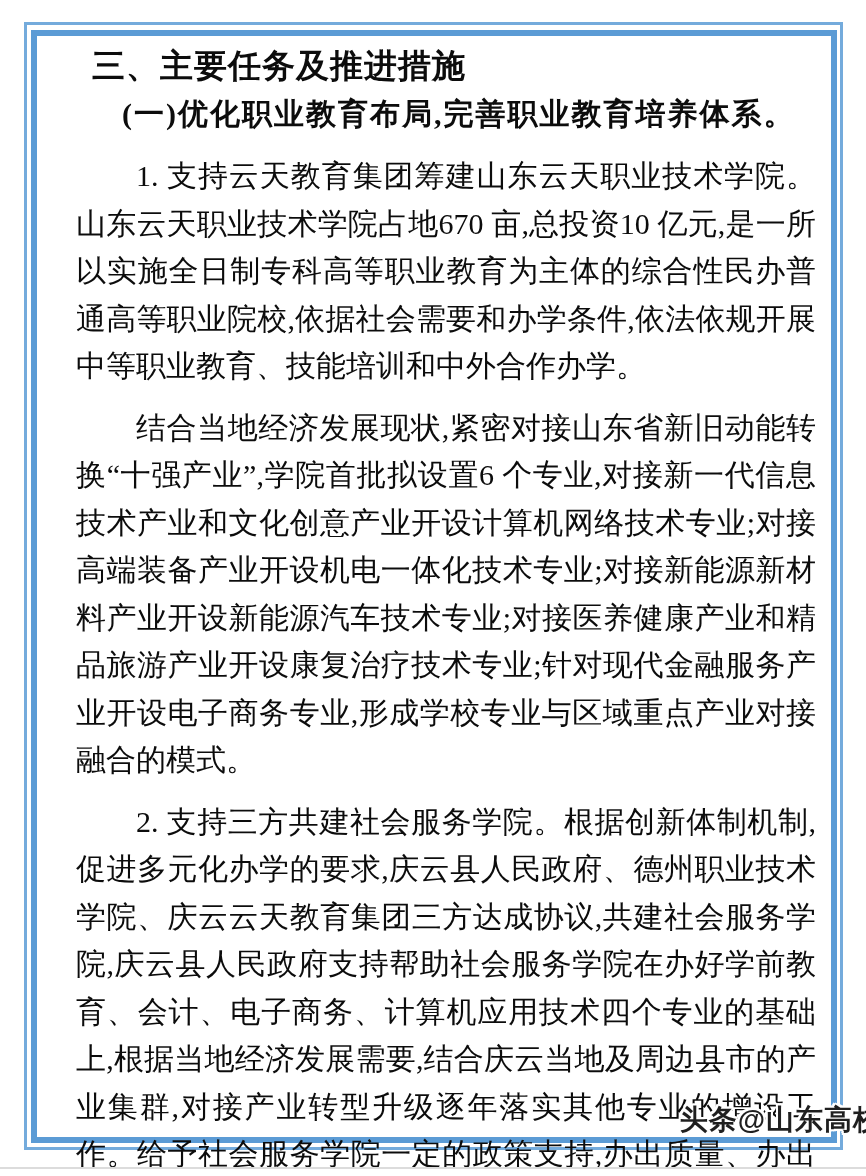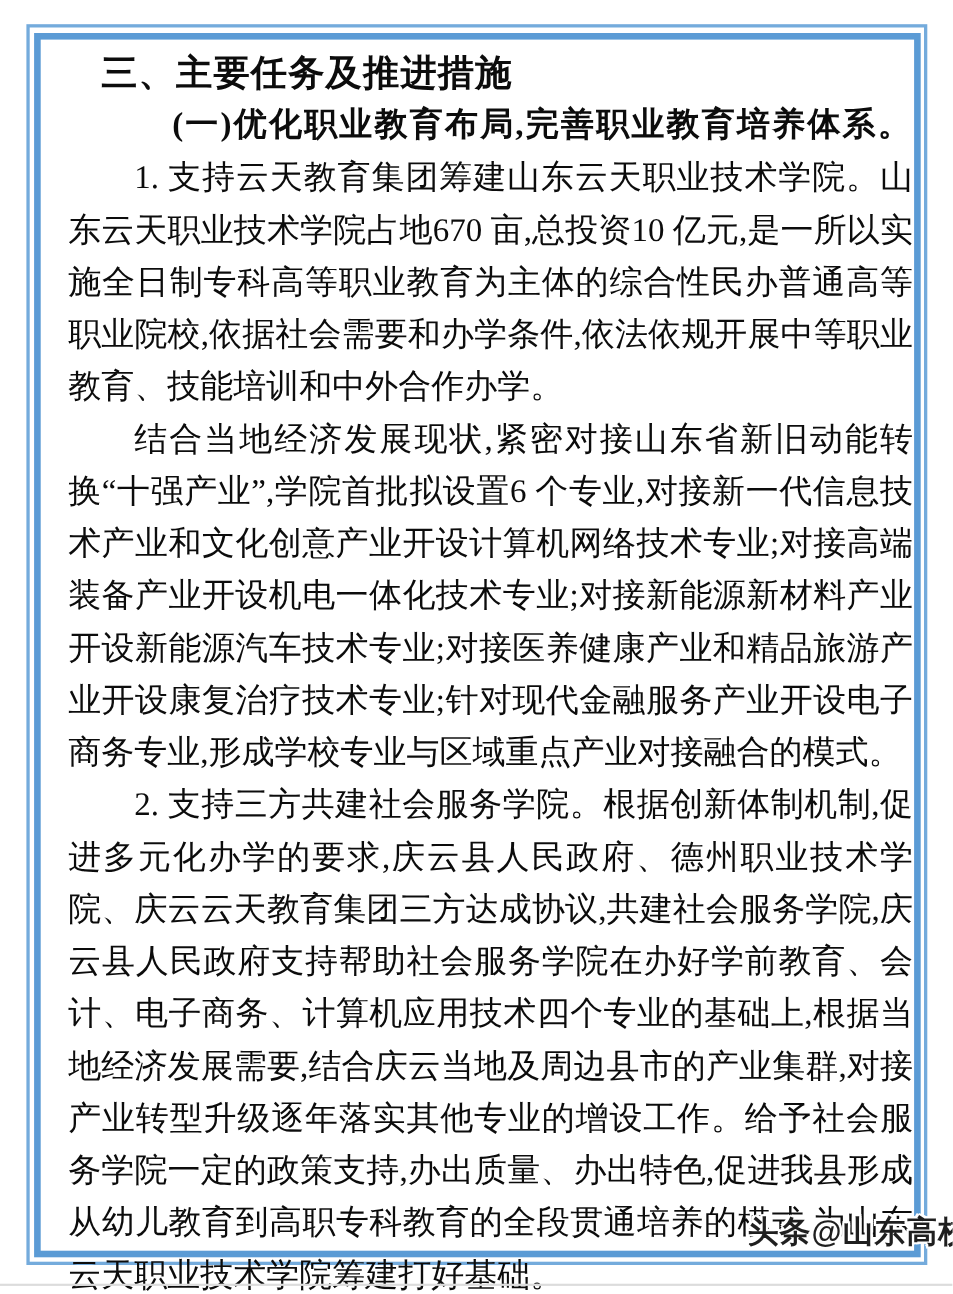--- a/index.html
+++ b/index.html
@@ -55,25 +55,25 @@
     margin: 0 0 0 30px;
     text-align: left;
   }
   .subtitle {
     font-weight: 700;
     font-size: 30px;
     line-height: 48px;
     letter-spacing: 2px;
     margin: 0;
     text-indent: 2em;
-    text-align: right;
+    text-align: left;
     white-space: nowrap;
   }
   .para {
-    margin: 0;
+    margin: 14px;
     text-indent: 2em;
   }
   .bottom-rule {
     position: absolute;
     left: 0;
     top: 1167px;
     width: 866px;
     height: 2px;
     background: #dcdcdc;
   }

